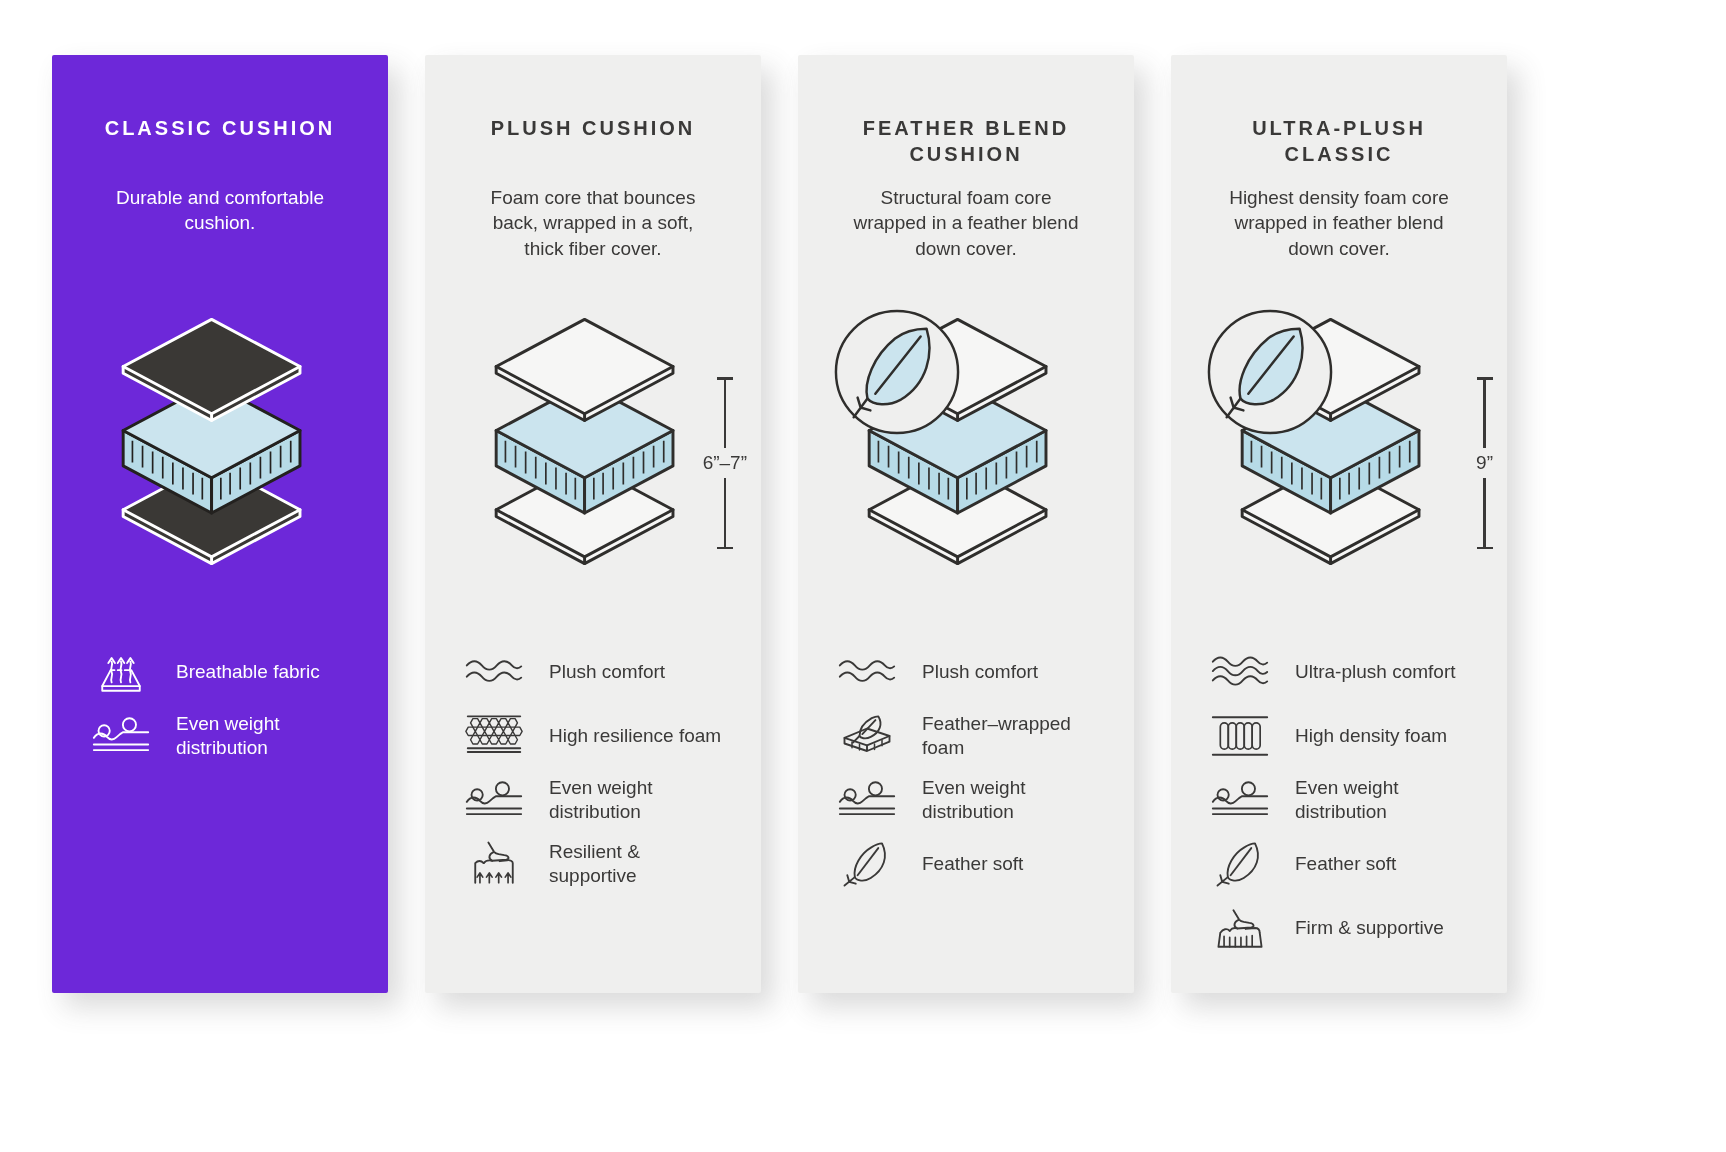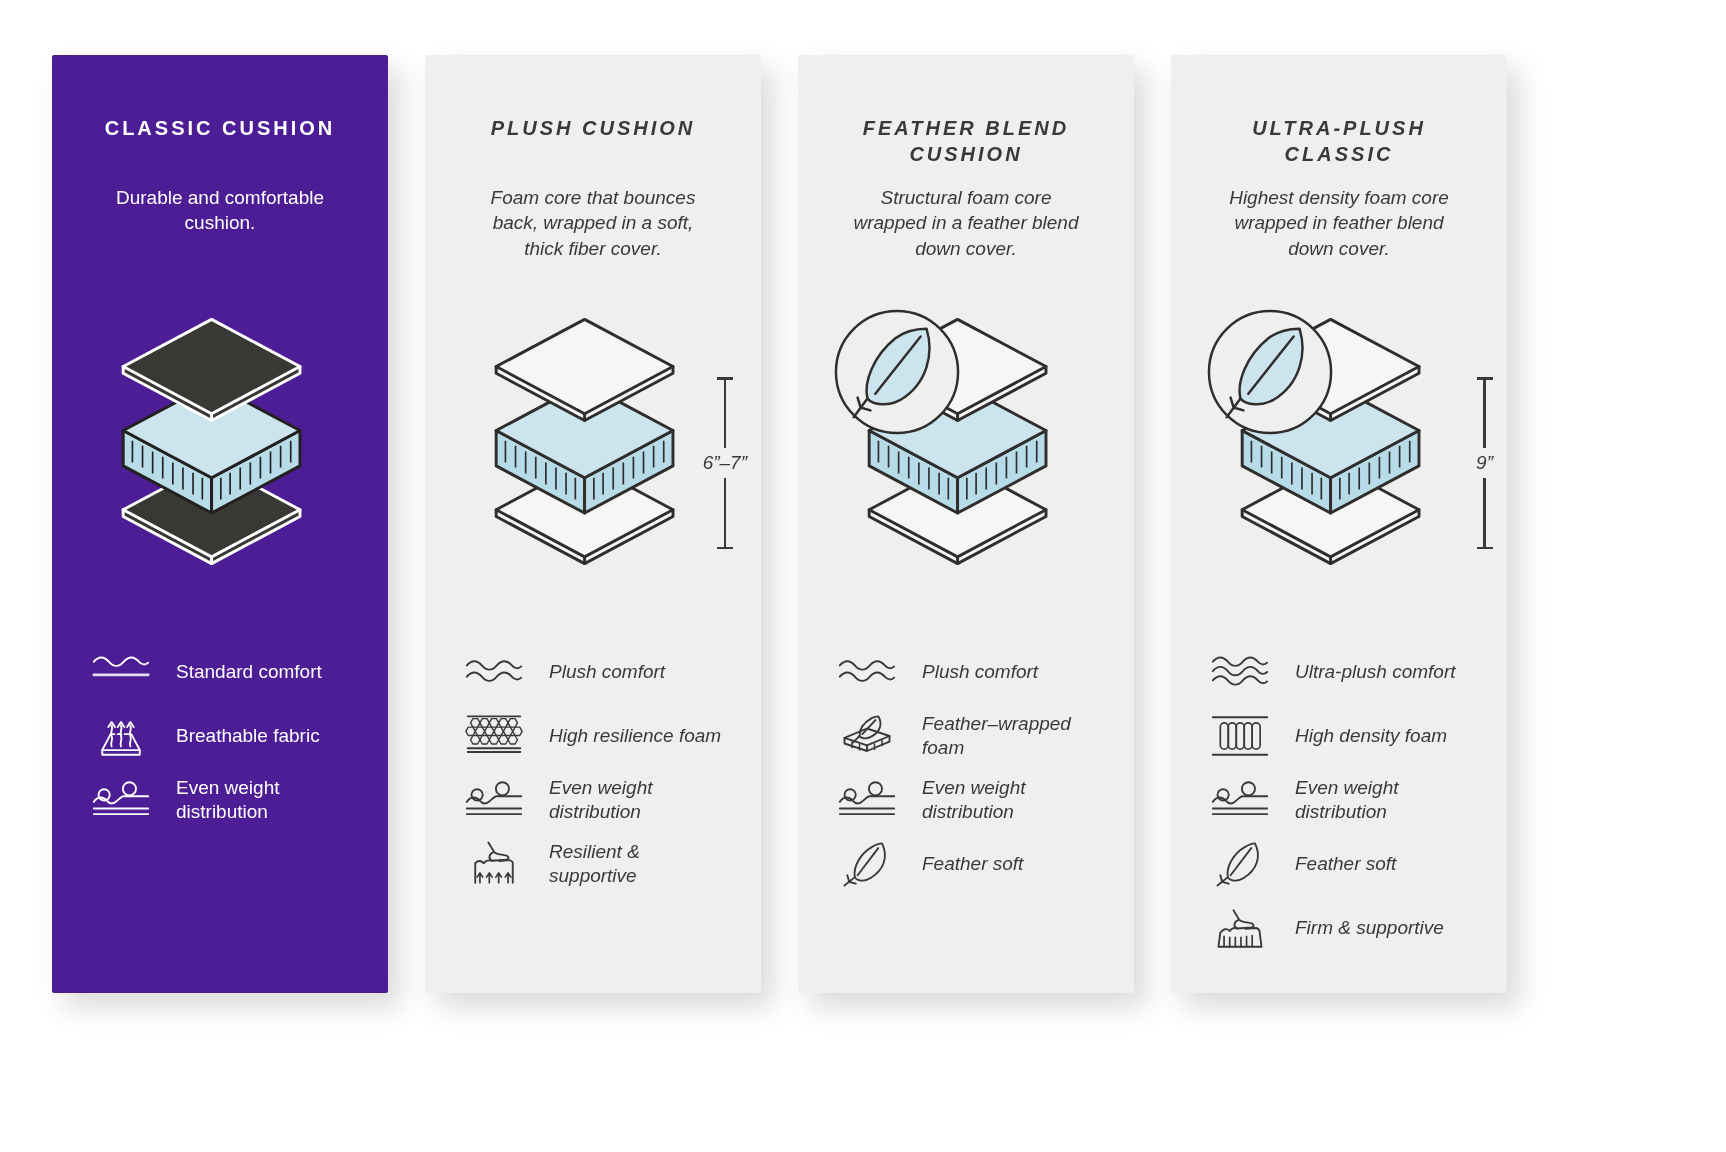--- a/index.html
+++ b/index.html
@@ -8,24 +8,24 @@
     font-family:"Liberation Sans", sans-serif;
     overflow:hidden;
   }
   .board { display:flex; gap:37px; padding:55px 0 0 52px; }
 
   .card {
     width:336px; height:938px; box-sizing:border-box;
     padding:60px 34px 0; border-radius:2px;
     box-shadow:12px 14px 28px rgba(70,70,70,.20);
   }
-  .card.dark  { background:#4c1d95; color:#ffffff;
+  .card.dark  { background:#6d28d9; color:#ffffff;
     --line:#23211f; --slab-stroke:#ffffff; --slab-fill:#3a3835;
     --foam-top:#cbe4ee; --foam-side:#b7dbe7; --badge-fill:#3a3835; }
-  .card.light { background:#efefee; color:#3a3938;font-style:italic;
+  .card.light { background:#efefee; color:#3a3938;
     --line:#2f2e2c; --slab-stroke:#2f2e2c; --slab-fill:#f6f6f5;
     --foam-top:#cbe4ee; --foam-side:#b7dbe7; --badge-fill:#efefee; }
 
   .title {
     margin:0 0 16px; min-height:54px;
     font-size:20px; font-weight:700; letter-spacing:3px;
     line-height:1.32; text-align:center;
   }
   .desc {
     margin:16px; min-height:100px;
@@ -178,28 +178,20 @@
 
   <section class="card dark">
     <h2 class="title">CLASSIC CUSHION</h2>
     <p class="desc">Durable and comfortable cushion.</p>
     <div class="illus">
       <svg class="cushion" viewBox="0 0 280 310">
           <use href="#cushion-stack"></use>
         </svg>
     </div>
     <ul class="features">
-      <li class="feature">
-        <span class="ficon">
-            <svg class="fi" viewBox="0 0 64 50">
-              <use href="#i-wave1"></use>
-            </svg>
-          </span>
-        <span class="flabel">Standard comfort</span>
-      </li>
       <li class="feature">
         <span class="ficon">
             <svg class="fi" viewBox="0 0 64 50">
               <use href="#i-breathable"></use>
             </svg>
           </span>
         <span class="flabel">Breathable fabric</span>
       </li>
       <li class="feature">
         <span class="ficon">

